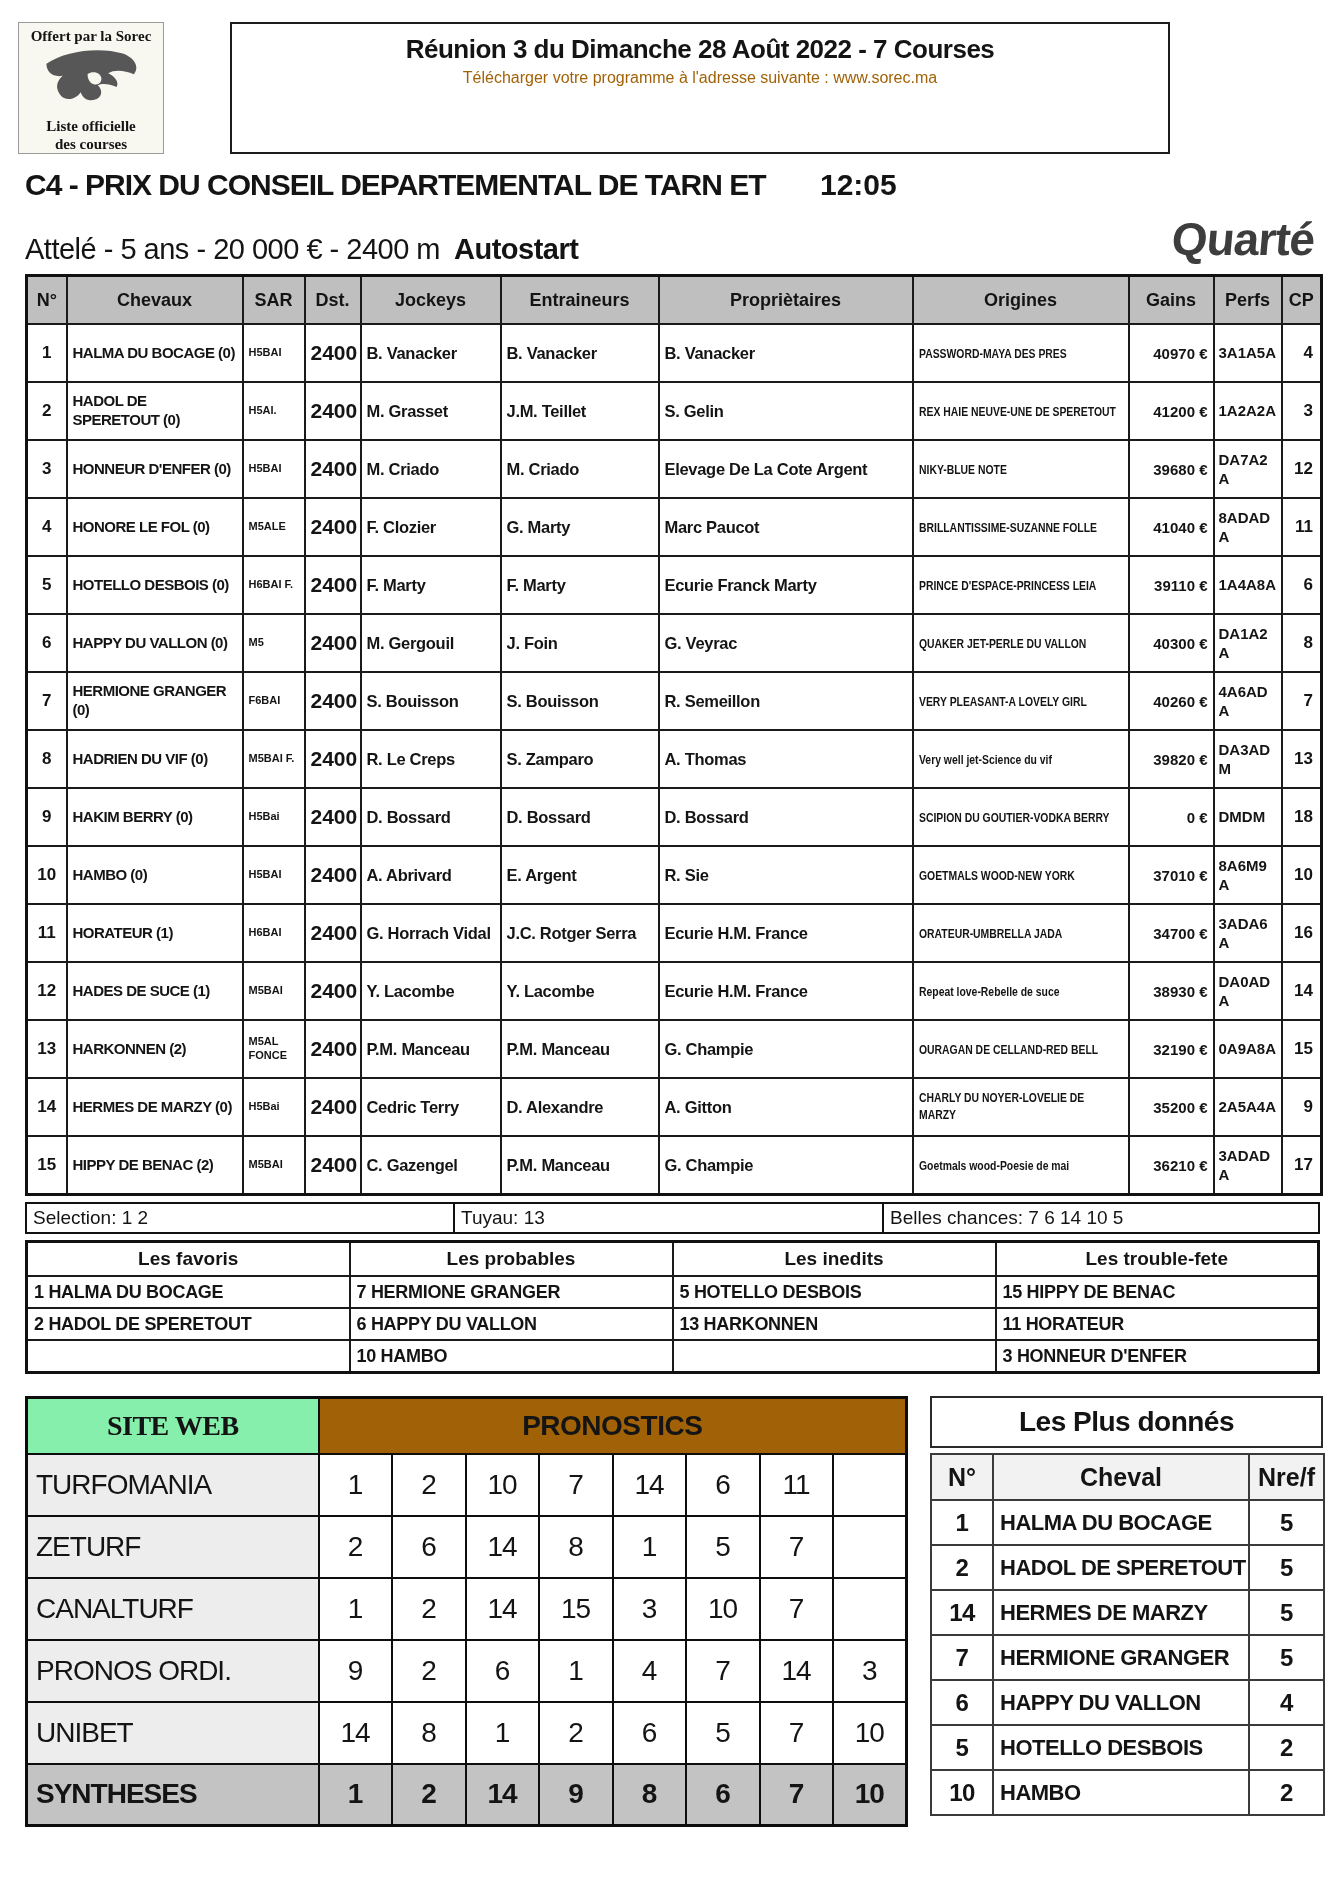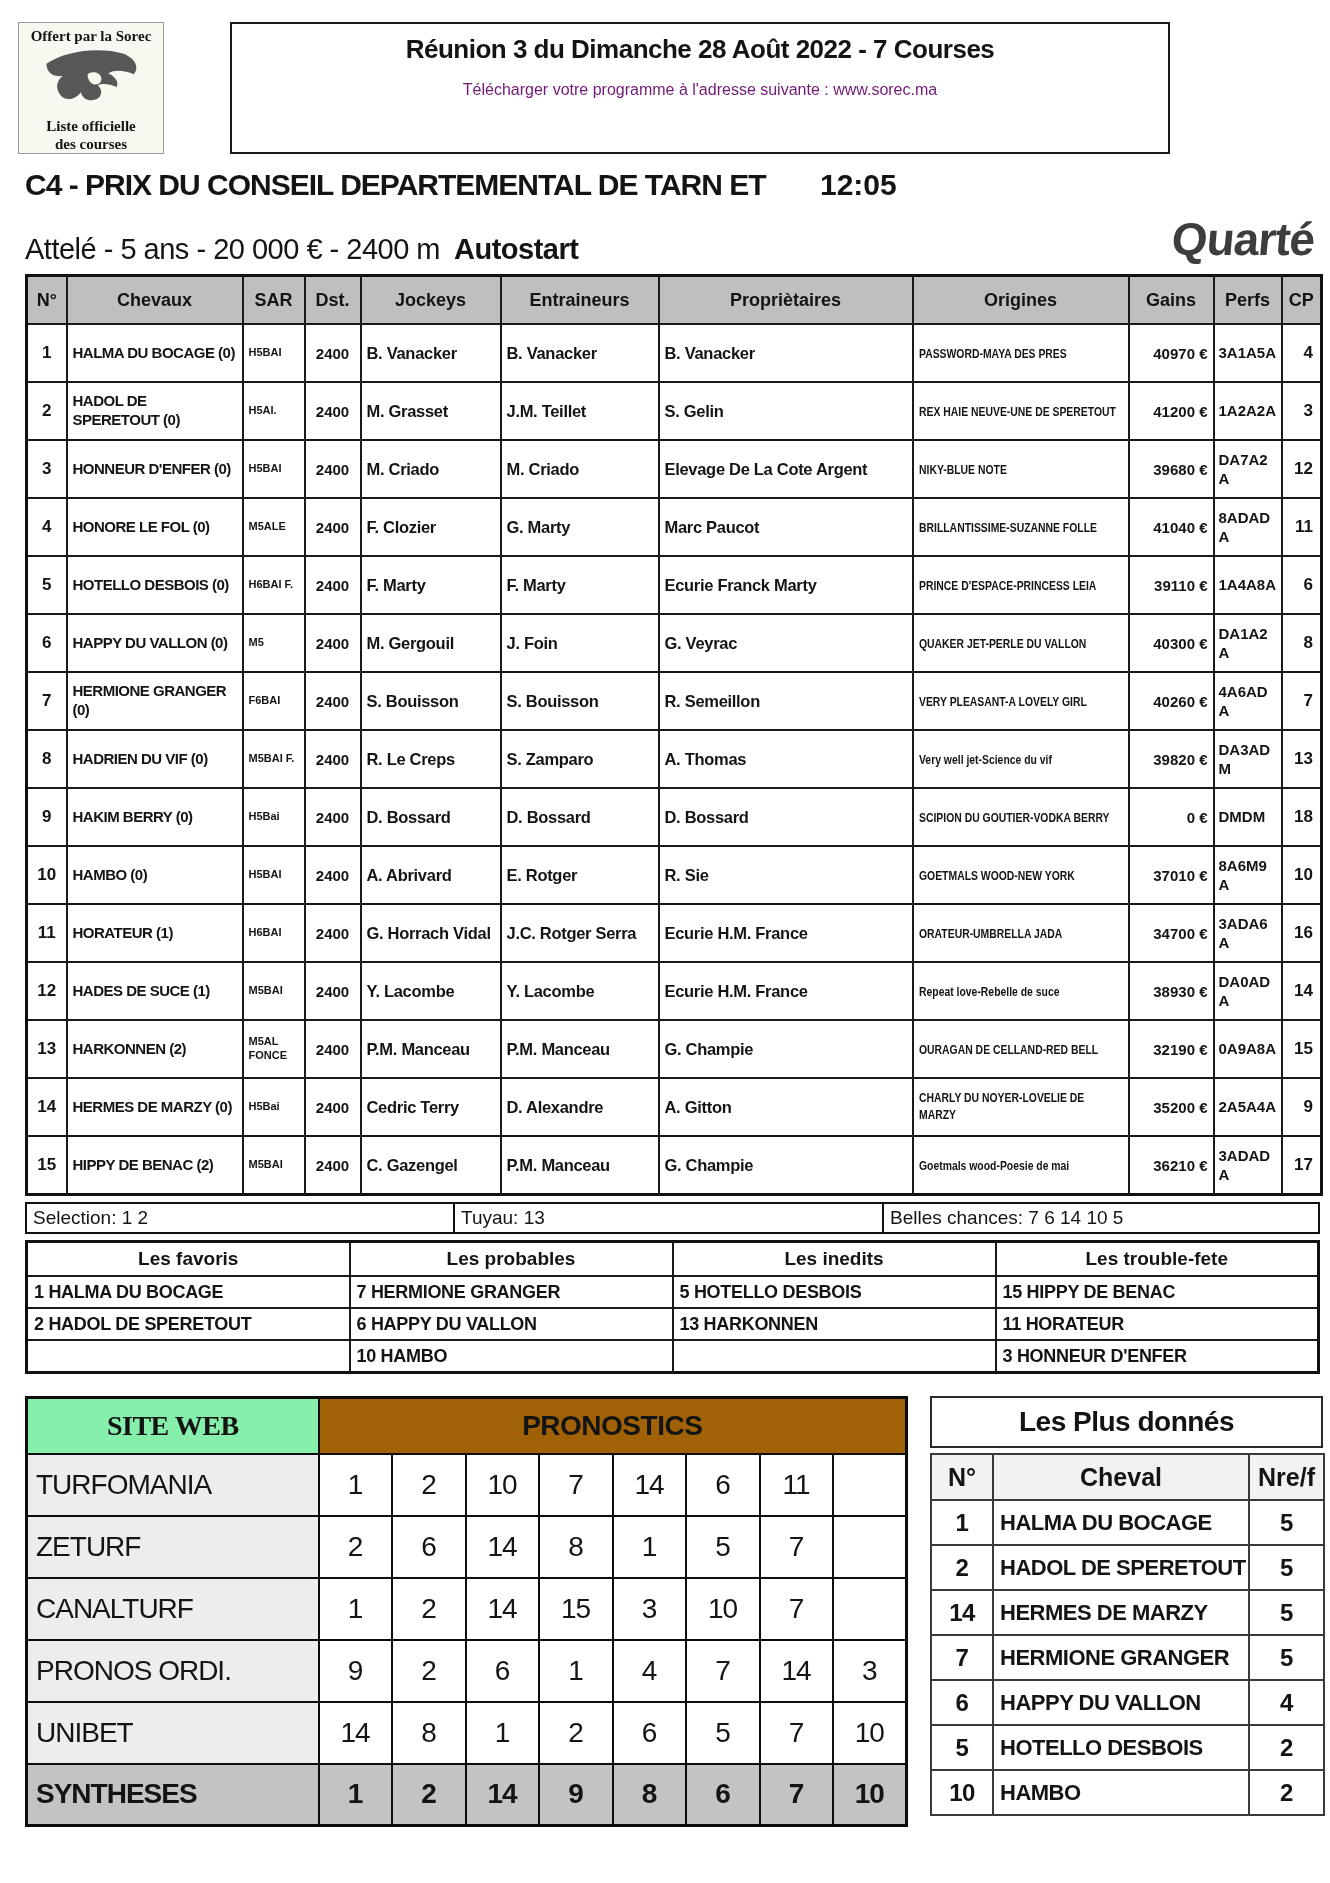--- a/index.html
+++ b/index.html
@@ -10,42 +10,42 @@
   
   .top{display:flex;align-items:flex-start;}
   .logo-box{box-sizing:border-box;width:146px;height:132px;margin-left:-7px;border:1px solid #9a9a9a;
             background:#f8f8f1;text-align:center;font-family:"Liberation Serif","DejaVu Serif",serif;
             font-weight:bold;font-size:15px;line-height:1.2;padding-top:4px;}
   .logo-box svg{display:block;margin:0 auto;}
   .title-box{box-sizing:border-box;margin-left:66px;width:940px;height:132px;border:2px solid #1c1c1c;
              text-align:center;padding-top:10px;}
   .meeting{font-size:26px;font-weight:bold;letter-spacing:-0.5px;}
   .venue{font-size:42px;font-weight:bold;color:#4a4a4a;letter-spacing:0.5px;margin-top:2px;}
-  .dl{font-size:16px;color:#701a75;margin-top:16px;}
+  .dl{font-size:16px;color:#a16207;margin-top:4px;}
 
   
   .race-line{position:relative;margin-top:14px;height:36px;}
   .race-title{font-size:30px;font-weight:bold;letter-spacing:-1px;}
   .race-time{position:absolute;left:795px;top:0;font-size:30px;font-weight:bold;}
   .cond-line{display:flex;align-items:flex-end;margin-top:4px;height:58px;}
   .conditions{font-size:29px;letter-spacing:-0.5px;}
   .autostart{font-size:29px;font-weight:bold;margin-left:14px;letter-spacing:-0.5px;}
   .quarte{margin-left:auto;margin-right:6px;font-size:46px;font-weight:bold;color:#3d3d3d;
           transform:skewX(-5deg);letter-spacing:-1px;}
 
   
   table{border-collapse:collapse;}
   .runners{margin-top:8px;width:1295px;table-layout:fixed;border:3px solid #111;}
   .runners th,.runners td{border:2px solid #1a1a1a;overflow:hidden;}
   .runners thead th{background:#bfbfbf;font-size:18px;font-weight:bold;height:44px;text-align:center;}
   .runners tbody td{height:50px;padding:3px 5px;vertical-align:middle;background:#fff;}
   .c-num{font-size:17px;font-weight:bold;text-align:center;}
   .c-horse{font-size:15px;font-weight:bold;letter-spacing:-0.5px;line-height:1.25;}
   .c-sar{font-size:11px;font-weight:bold;line-height:1.25;}
-  .c-dst{font-size:15px;font-weight:bold;text-align:center;margin-left:40px;}
+  .c-dst{font-size:21px;font-weight:bold;text-align:center;margin-left:40px;}
   .c-jockey,.c-trainer,.c-owner{font-size:16.5px;font-weight:bold;letter-spacing:-0.3px;}
   .c-orig{vertical-align:middle;}
   .narrow{display:inline-block;width:125%;transform:scaleX(0.8);transform-origin:0 50%;
           font-size:13px;font-weight:bold;line-height:1.3;}
   .c-gains{font-size:15px;font-weight:bold;text-align:right;}
   .c-perfs{font-size:15px;font-weight:bold;word-break:break-all;line-height:1.3;padding:3px 4px !important;}
   .c-cp{font-size:17px;font-weight:bold;text-align:right;padding-right:7px !important;}
 
   
   .selbar{display:flex;margin-top:6px;width:1295px;box-sizing:border-box;}
@@ -267,21 +267,21 @@
           <td class="c-perfs">DMDM</td>
           <td class="c-cp">18</td>
         </tr>
 
         <tr>
           <td class="c-num">10</td>
           <td class="c-horse">HAMBO (0)</td>
           <td class="c-sar">H5BAI</td>
           <td class="c-dst">2400</td>
           <td class="c-jockey">A. Abrivard</td>
-          <td class="c-trainer">E. Rotger</td>
+          <td class="c-trainer">E. Argent</td>
           <td class="c-owner">R. Sie</td>
           <td class="c-orig"><span class="narrow">GOETMALS WOOD-NEW YORK</span></td>
           <td class="c-gains">37010 €</td>
           <td class="c-perfs">8A6M9A</td>
           <td class="c-cp">10</td>
         </tr>
 
         <tr>
           <td class="c-num">11</td>
           <td class="c-horse">HORATEUR (1)</td>

